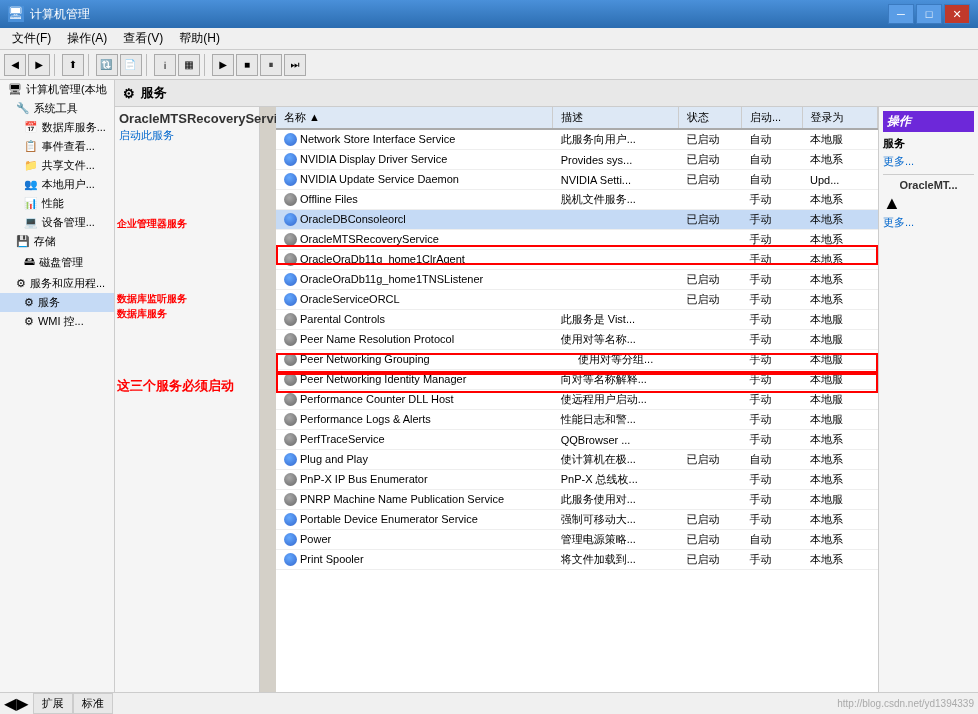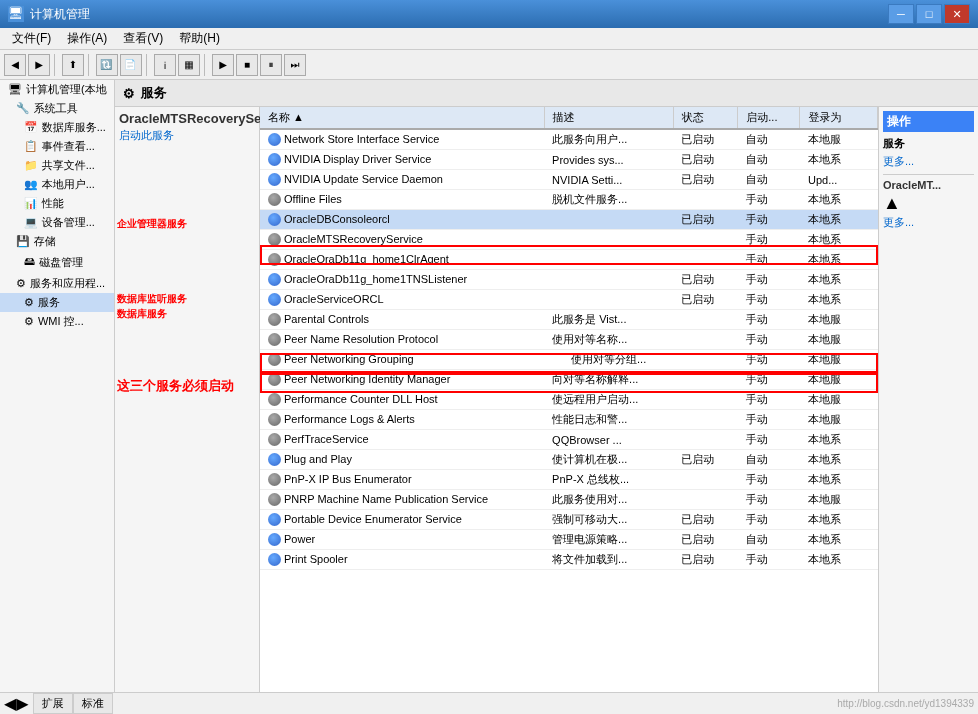--- a/index.html
+++ b/index.html
@@ -217,25 +217,26 @@
     .operations-panel {
       width: 100px;
       background: #f5f5f5;
       border-left: 1px solid #ccc;
       padding: 4px;
       font-size: 11px;
       overflow: hidden;
     }
     .ops-title {
       font-weight: bold;
-      background: #3b82f6;
+      background: #6d28d9;
       color: white;
       padding: 2px 4px;
       font-size: 12px;
       margin-bottom: 4px;
+      font-style: italic;
     }
     .ops-section-title {
       font-weight: bold;
       margin-bottom: 2px;
       font-size: 11px;
     }
     .ops-item {
       color: #0066cc;
       cursor: pointer;
       padding: 1px 0;
@@ -244,20 +245,21 @@
     .ops-divider {
       border-top: 1px solid #ccc;
       margin: 4px 0;
     }
     .ops-selected-title {
       font-weight: bold;
       color: #333;
       white-space: nowrap;
       overflow: hidden;
       font-size: 11px;
+      text-align: center;
     }
   </style>
 </head>
 <body>
 
 <div class="title-bar">
   <span class="title-bar-icon">🖥</span>
   <span class="title-bar-title">计算机管理</span>
   <div class="title-bar-buttons">
     <div class="title-btn">─</div>
@@ -360,21 +362,21 @@
       <div class="left-service-panel">
         <div class="service-name-header">OracleMTSRecoveryService</div>
         <div class="service-link">启动此服务</div>
 
         <div class="annotation" style="top:110px; left:2px; font-size:10px; width:140px;">企业管理器服务</div>
         <div class="annotation" style="top:185px; left:2px; font-size:10px; width:140px;">数据库监听服务</div>
         <div class="annotation" style="top:200px; left:2px; font-size:10px; width:140px;">数据库服务</div>
         <div class="annotation" style="top:270px; left:2px; font-size:13px; width:140px;">这三个服务必须启动</div>
       </div>
 
-      <div class="table-area" style="position:relative;">
+      <div class="table-area" style="position:relative;margin-left:16px;">
 
         <div style="position:sticky; top:0; left:0; width:100%; height:0; z-index:5; pointer-events:none;">
         </div>
         <table>
           <thead>
             <tr>
               <th style="min-width:220px;">
                 <span>名称</span> ▲
               </th>
               <th style="min-width:100px;">描述</th>

